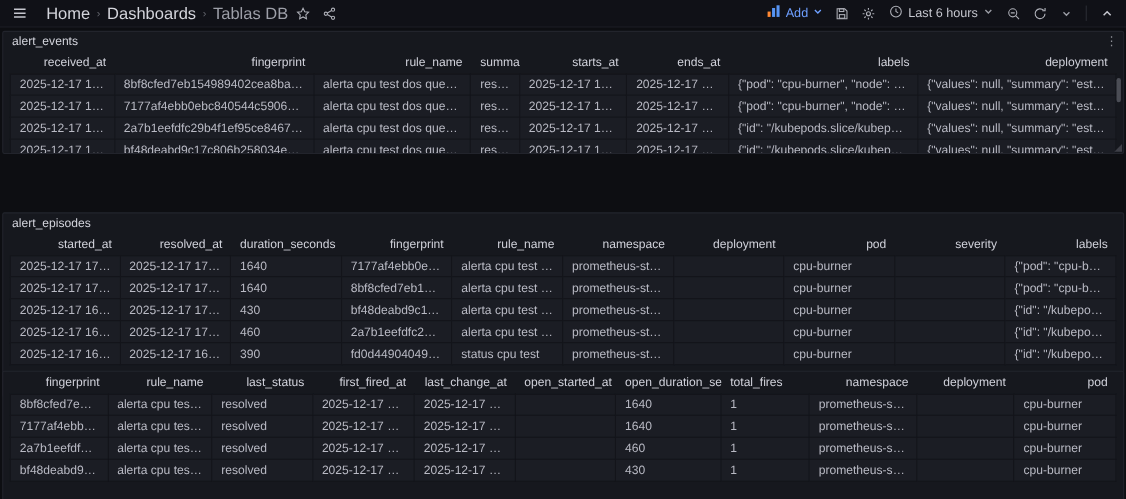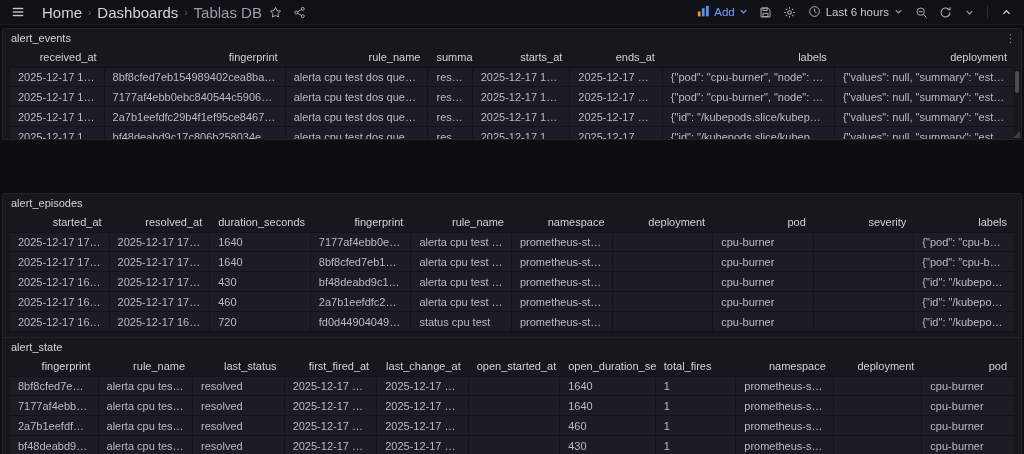--- a/index.html
+++ b/index.html
@@ -372,36 +372,35 @@
           <td>alerta cpu test dos quer...</td>
           <td>prometheus-stack</td>
           <td></td>
           <td>cpu-burner</td>
           <td></td>
           <td>{"id": "/kubepods.slice/k...</td>
         </tr>
         <tr>
           <td>2025-12-17 16:46:30</td>
           <td>2025-12-17 16:53:00</td>
-          <td class="r">720</td>
+          <td class="r">390</td>
           <td>fd0d4490404921b73b...</td>
           <td>status cpu test</td>
           <td>prometheus-stack</td>
           <td></td>
           <td>cpu-burner</td>
           <td></td>
           <td>{"id": "/kubepods.slice/k...</td>
         </tr>
       </tbody>
     </table>
   <div class="resize-handle"></div>
 </section>
 
 <section class="panel" id="panel-2">
-  <div class="panel-title">alert_state</div>
   <table>
       <colgroup>
         <col style="width: 8.9%;">
         <col style="width: 9.4%;">
         <col style="width: 9.1%;">
         <col style="width: 9.2%;">
         <col style="width: 9.1%;">
         <col style="width: 9.1%;">
         <col style="width: 9.5%;">
         <col style="width: 8%;">

